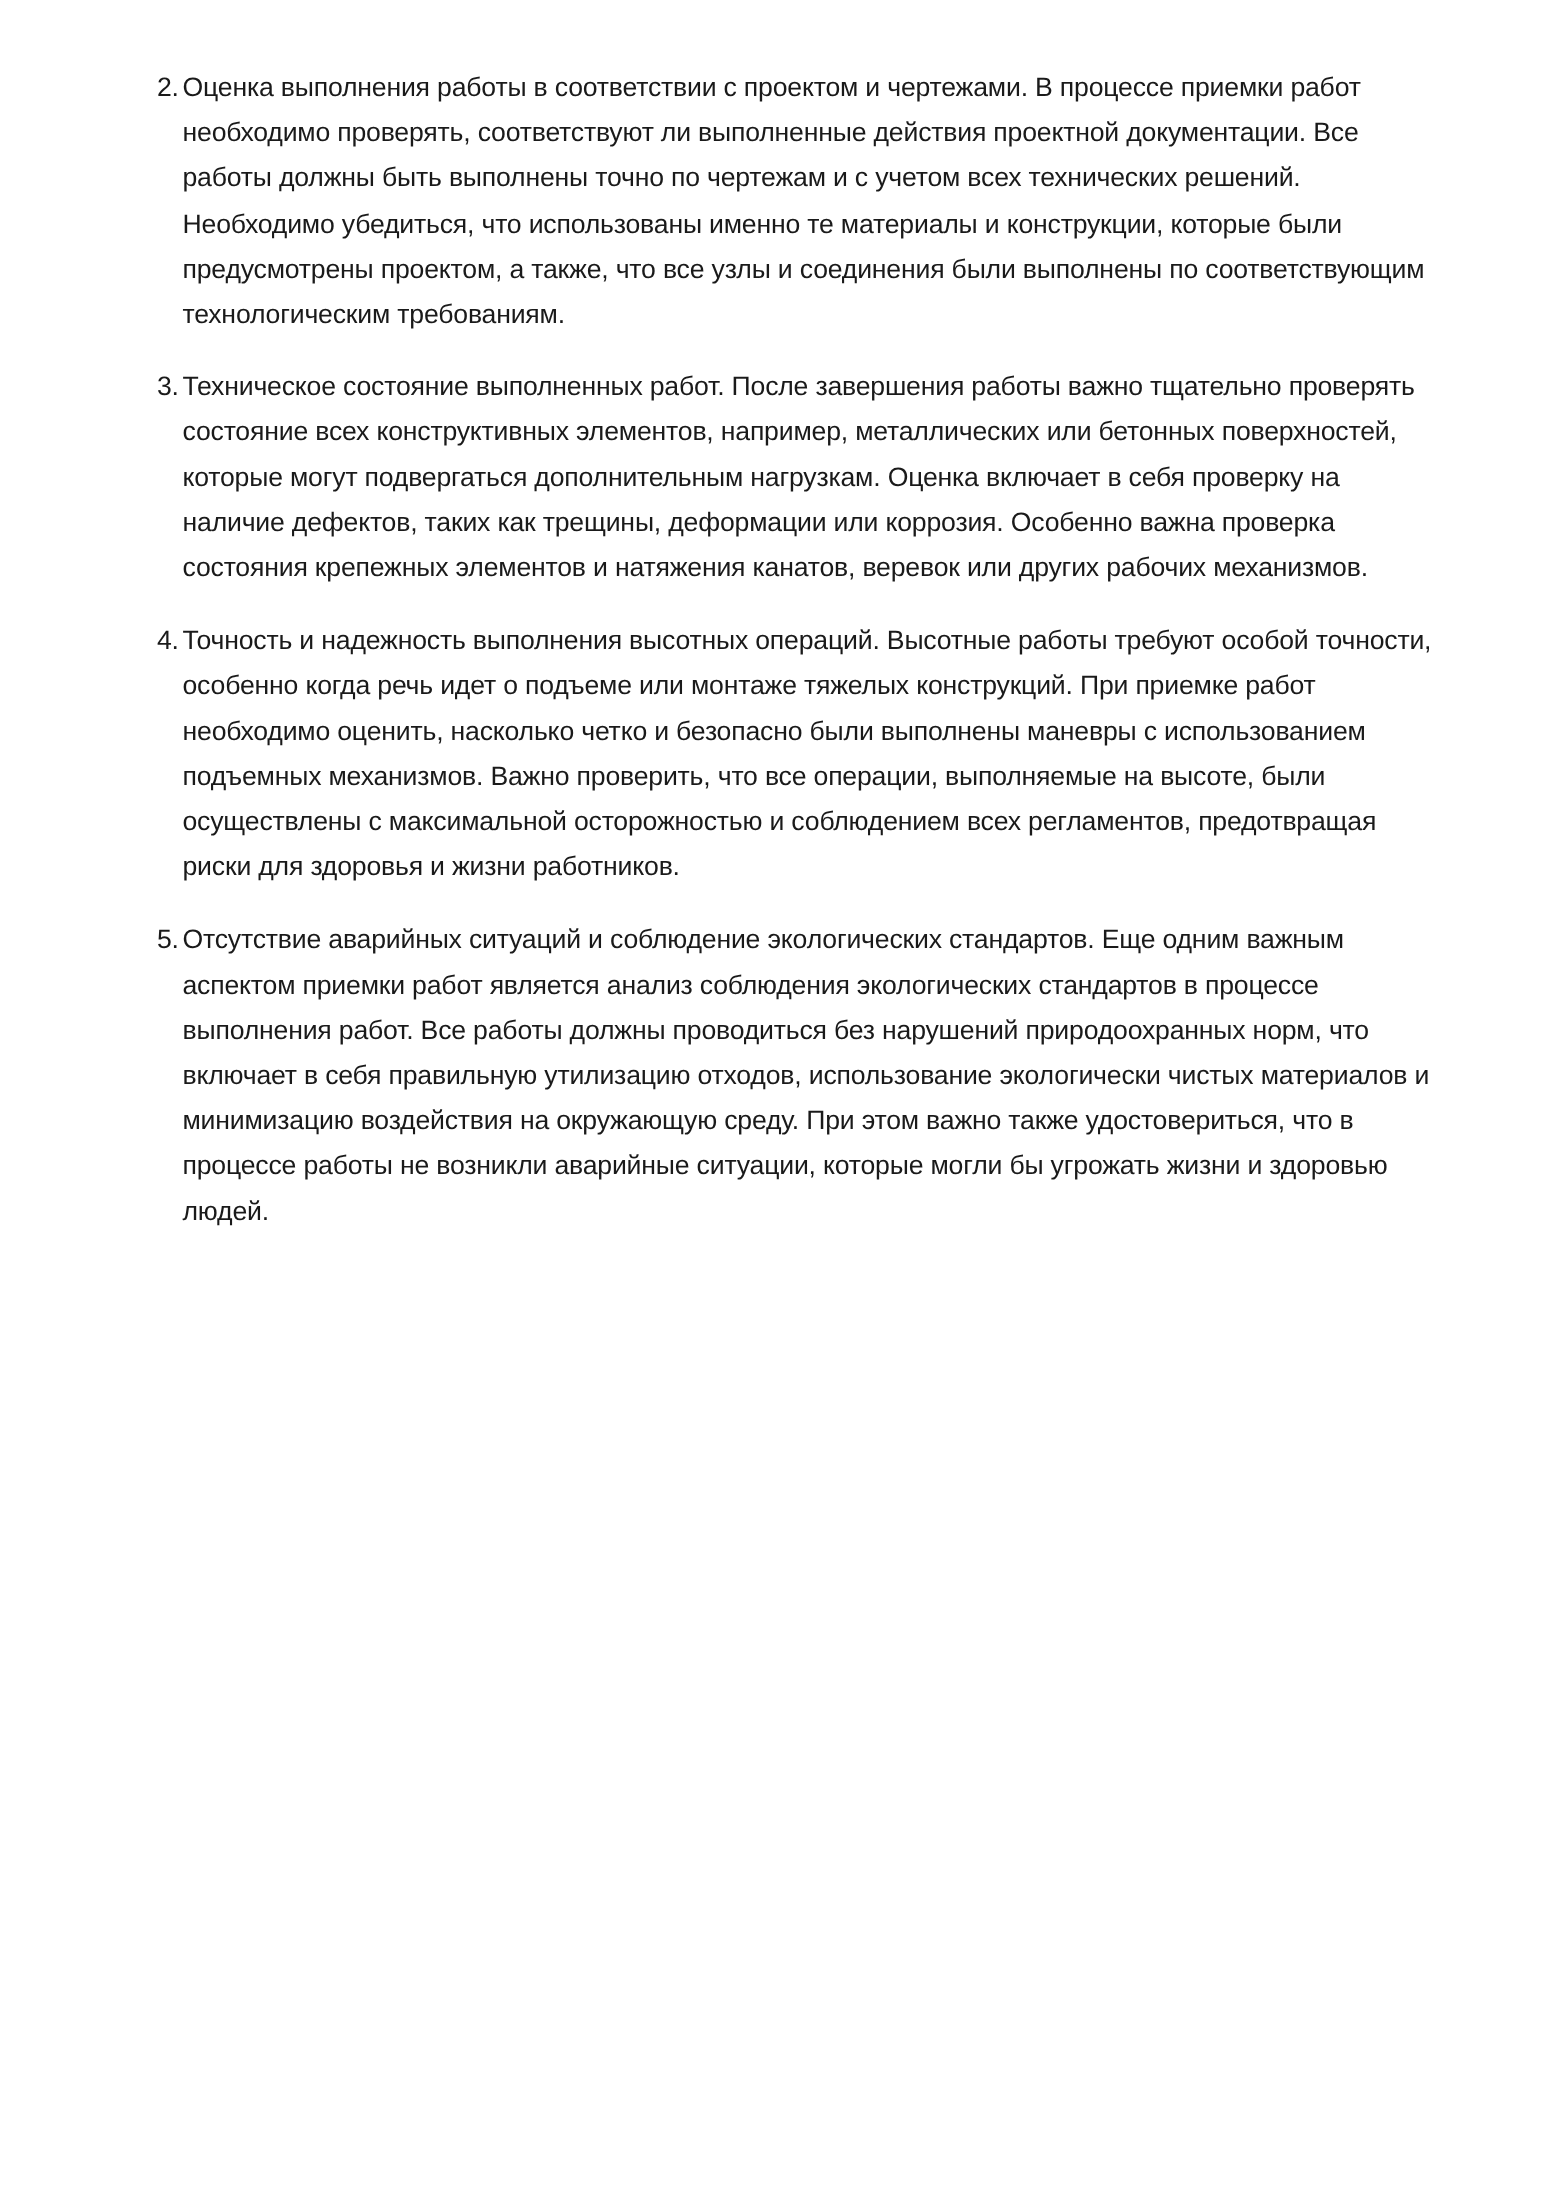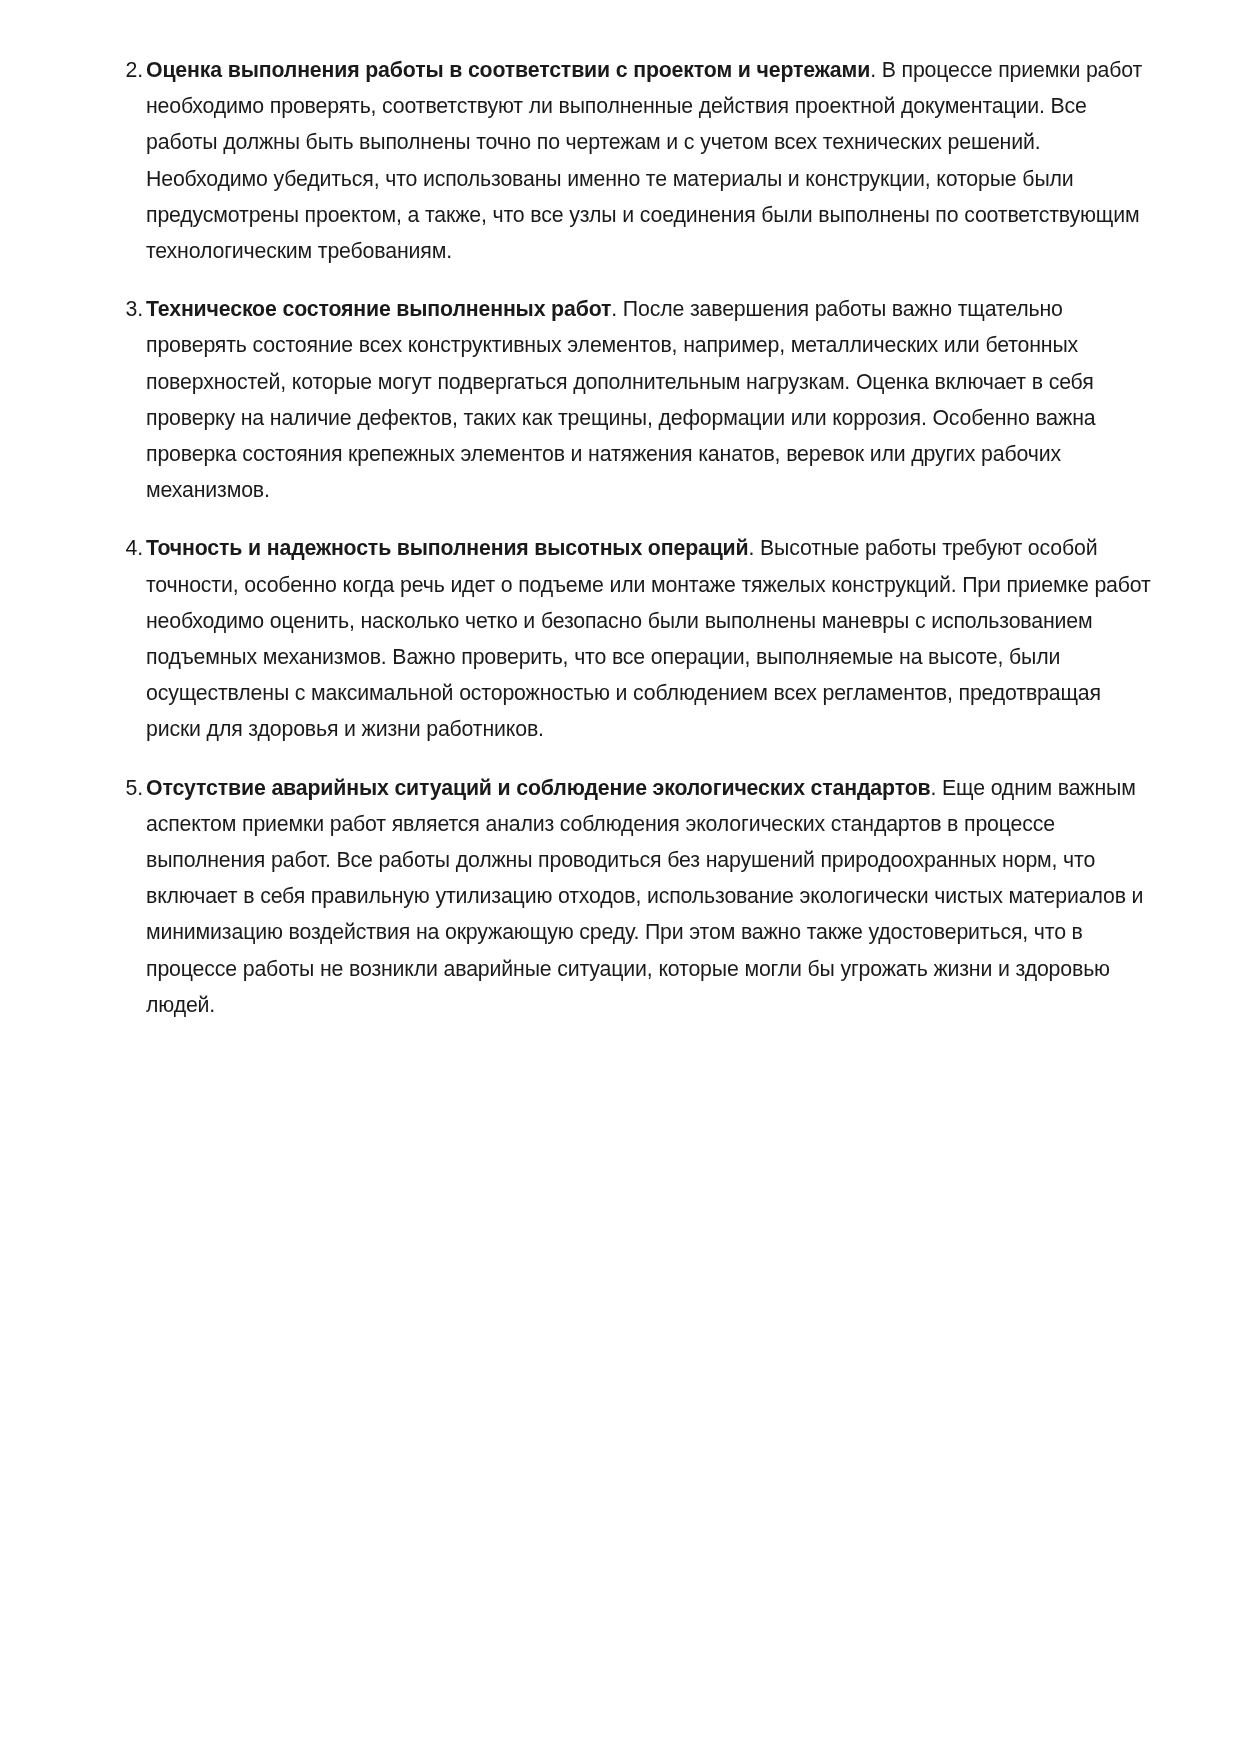--- a/index.html
+++ b/index.html
@@ -36,21 +36,21 @@
       letter-spacing: -0.15px;
     }
     .list-number {
       position: absolute;
       left: 0;
       width: 143px;
       text-align: right;
       top: 0;
     }
     .item-title {
-      font-weight: bold;
+      font-weight: normal;
     }
   </style>
 </head>
 <body>
 
 <div class="page">
   <ol class="doc-list">
     <li class="list-item">
       <span class="list-number">2.</span>
       <span class="item-title">Оценка выполнения работы в соответствии с проектом и чертежами</span><span>.</span><span> В процессе приемки работ необходимо проверять, соответствуют ли выполненные действия проектной документации. Все работы должны быть выполнены точно по чертежам и с учетом всех технических решений. Необходимо убедиться, что использованы именно те материалы и конструкции, которые были предусмотрены проектом, а также, что все узлы и соединения были выполнены по соответствующим технологическим требованиям.</span>

